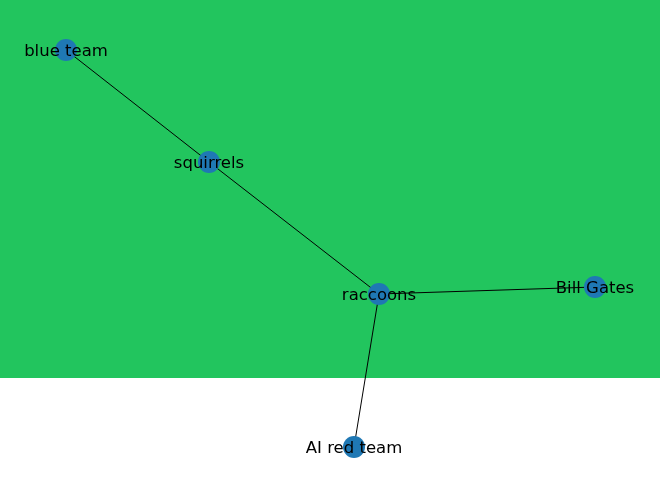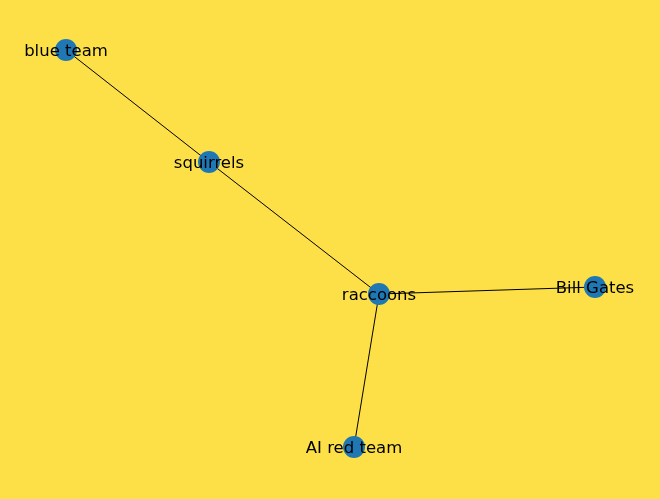--- a/index.html
+++ b/index.html
@@ -7,22 +7,22 @@
     padding: 0;
     width: 660px;
     height: 499px;
     background: #ffffff;
     overflow: hidden;
     font-family: "DejaVu Sans", "Liberation Sans", sans-serif;
   }
   .figure {
     position: relative;
     width: 660px;
-    height: 499px;
-    background: #fde047;
+    height: 378px;
+    background: #22c55e;
   }
   svg text {
     font-family: "DejaVu Sans", "Liberation Sans", sans-serif;
     user-select: none;
   }
 </style>
 </head>
 <body>
 
 <div class="figure">

